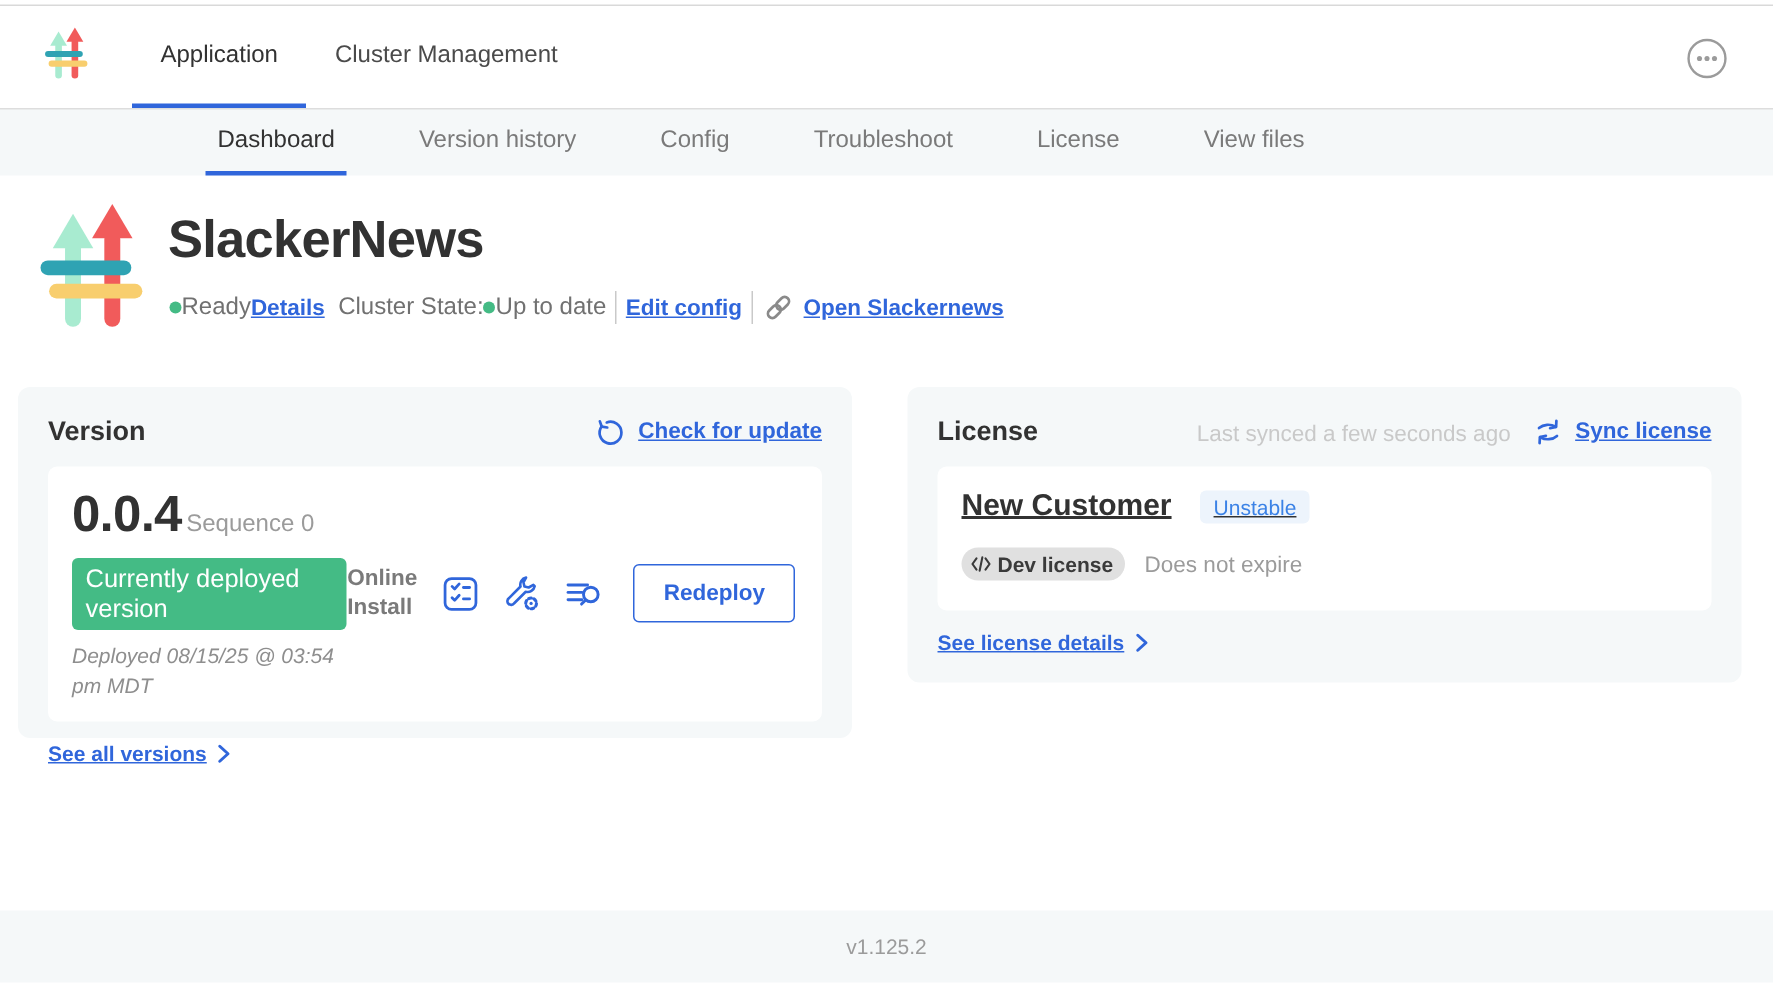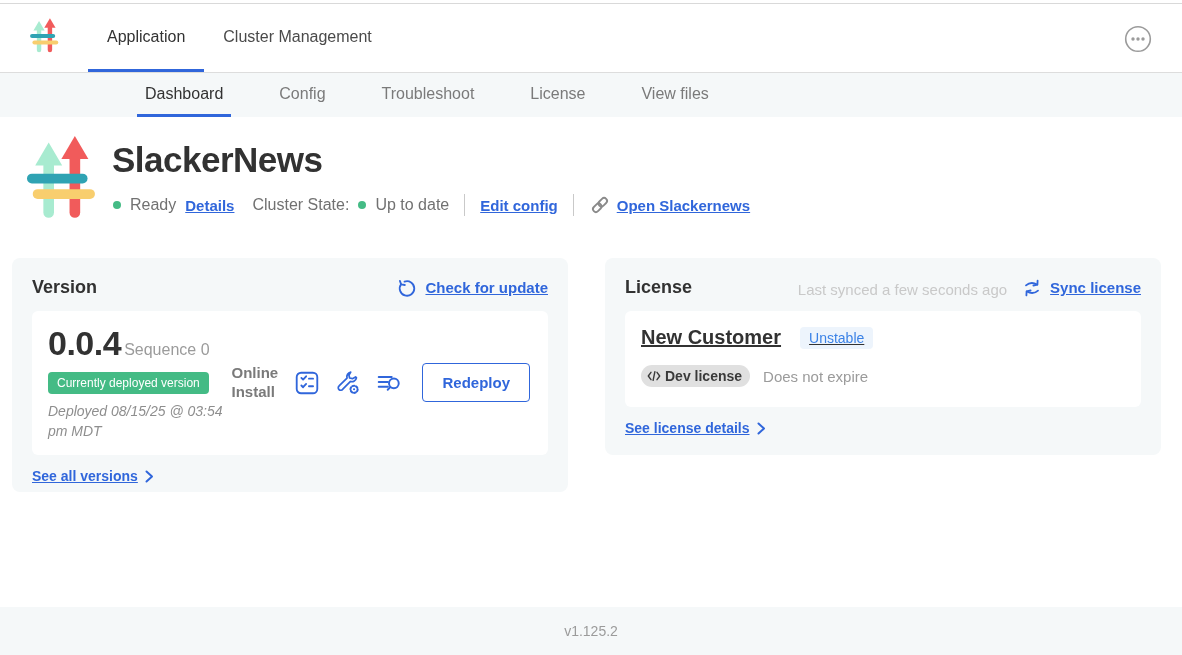--- a/index.html
+++ b/index.html
@@ -27,21 +27,21 @@
             border-top:1px solid #dddddd; display:flex; padding-left:137px; gap:40px; }
   .subnav-tab { display:flex; align-items:center; padding:0 8px; font-size:16px; color:#7a7a7a;
                 border-bottom:3px solid transparent; cursor:pointer; }
   .subnav-tab.active { color:#323232; border-bottom-color:#3066db; }
 
   
   .app-logo { position:absolute; left:22px; top:136px; }
   .app-title { position:absolute; left:112px; top:140px; font-size:35px; font-weight:700;
                color:#323232; letter-spacing:-0.5px; }
   .status-row { position:absolute; left:113px; top:194px; display:flex; align-items:center;
-                gap:9px; font-size:16px; color:#717171; }
+                font-size:16px; color:#717171; }
   .dot { width:8px; height:8px; border-radius:50%; background:#44bb85; flex:0 0 auto; }
   .link { color:#3066db; text-decoration:underline; cursor:pointer; }
   .sm-link { font-size:15px; font-weight:600; }
   .open-link { font-weight:700; }
   .vdiv { width:1px; height:22px; background:#c9c9c9; margin:0 6px; }
   .ml14 { margin-left:9px; }
   .openwrap { display:flex; align-items:center; gap:6px; }
 
   
   .cards { position:absolute; top:258px; left:12px; display:flex; gap:37px; }
@@ -54,21 +54,21 @@
   .head-right { display:flex; align-items:flex-end; gap:15px;margin-left:12px; }
   .last-synced { font-size:15px; color:#c9c9c9; }
   .inner { background:#fff; border-radius:6px; margin-top:13px; }
 
   .inner.version-inner { padding:13px 16px 14px 16px; min-height:131px; display:flex;
                          justify-content:space-between; }
   .version-number-row { display:flex; align-items:baseline; gap:3px; }
   .version-number { font-size:34px; font-weight:700; color:#323232; letter-spacing:-0.5px; }
   .sequence { font-size:16px; color:#9b9b9b; }
   .deployed-badge { display:inline-block; margin-top:9px; background:#44bb85; color:#fff;
-                    font-size:12px; padding:4px 9px; border-radius:4px; }
+                    font-size:17px; padding:4px 9px; border-radius:4px; }
   .deployed-at { margin-top:8px; font-size:14px; color:#8e8e8e; max-width:228px; line-height:1.4;font-style:italic; }
   .version-actions { display:flex; align-items:center; gap:15px; align-self:center; padding-right:2px; }
   .install-type { font-size:15px; font-weight:600; color:#7a7a7a; width:48px; line-height:1.25; }
   .action-icon { color:#3066db; cursor:pointer; display:flex; }
   .redeploy-btn { background:#fff; border:1px solid #3066db; color:#3066db; font-weight:700;
                   font-size:15px; padding:10px 19px; border-radius:4px; cursor:pointer;
                   margin-left:5px; font-family:"Liberation Sans", sans-serif; }
   .card-footer-link { margin-top:13px; display:flex; align-items:center; gap:7px; font-size:14px; }
   .card-footer-link .link { font-weight:600; }
 
@@ -113,20 +113,21 @@
       <circle cx="14" cy="14" r="12.3" fill="none" stroke="#9b9b9b" stroke-width="1.6"></circle>
       <circle cx="9" cy="14" r="1.7" fill="#9b9b9b"></circle>
       <circle cx="14" cy="14" r="1.7" fill="#9b9b9b"></circle>
       <circle cx="19" cy="14" r="1.7" fill="#9b9b9b"></circle>
     </svg>
   </span>
 </div>
 
 <div class="subnav">
   <div class="subnav-tab active">Dashboard</div>
+  <div class="subnav-tab">Version history</div>
   <div class="subnav-tab">Config</div>
   <div class="subnav-tab">Troubleshoot</div>
   <div class="subnav-tab">License</div>
   <div class="subnav-tab">View files</div>
 </div>
 
 <span class="app-logo">
   <svg width="82" height="90" viewBox="0 0 100 110">
     <rect x="26" y="30" width="13" height="70" rx="6.5" fill="#a8ebd0"></rect>
     <polygon points="32.5,8 49,36 16,36" fill="#a8ebd0"></polygon>

